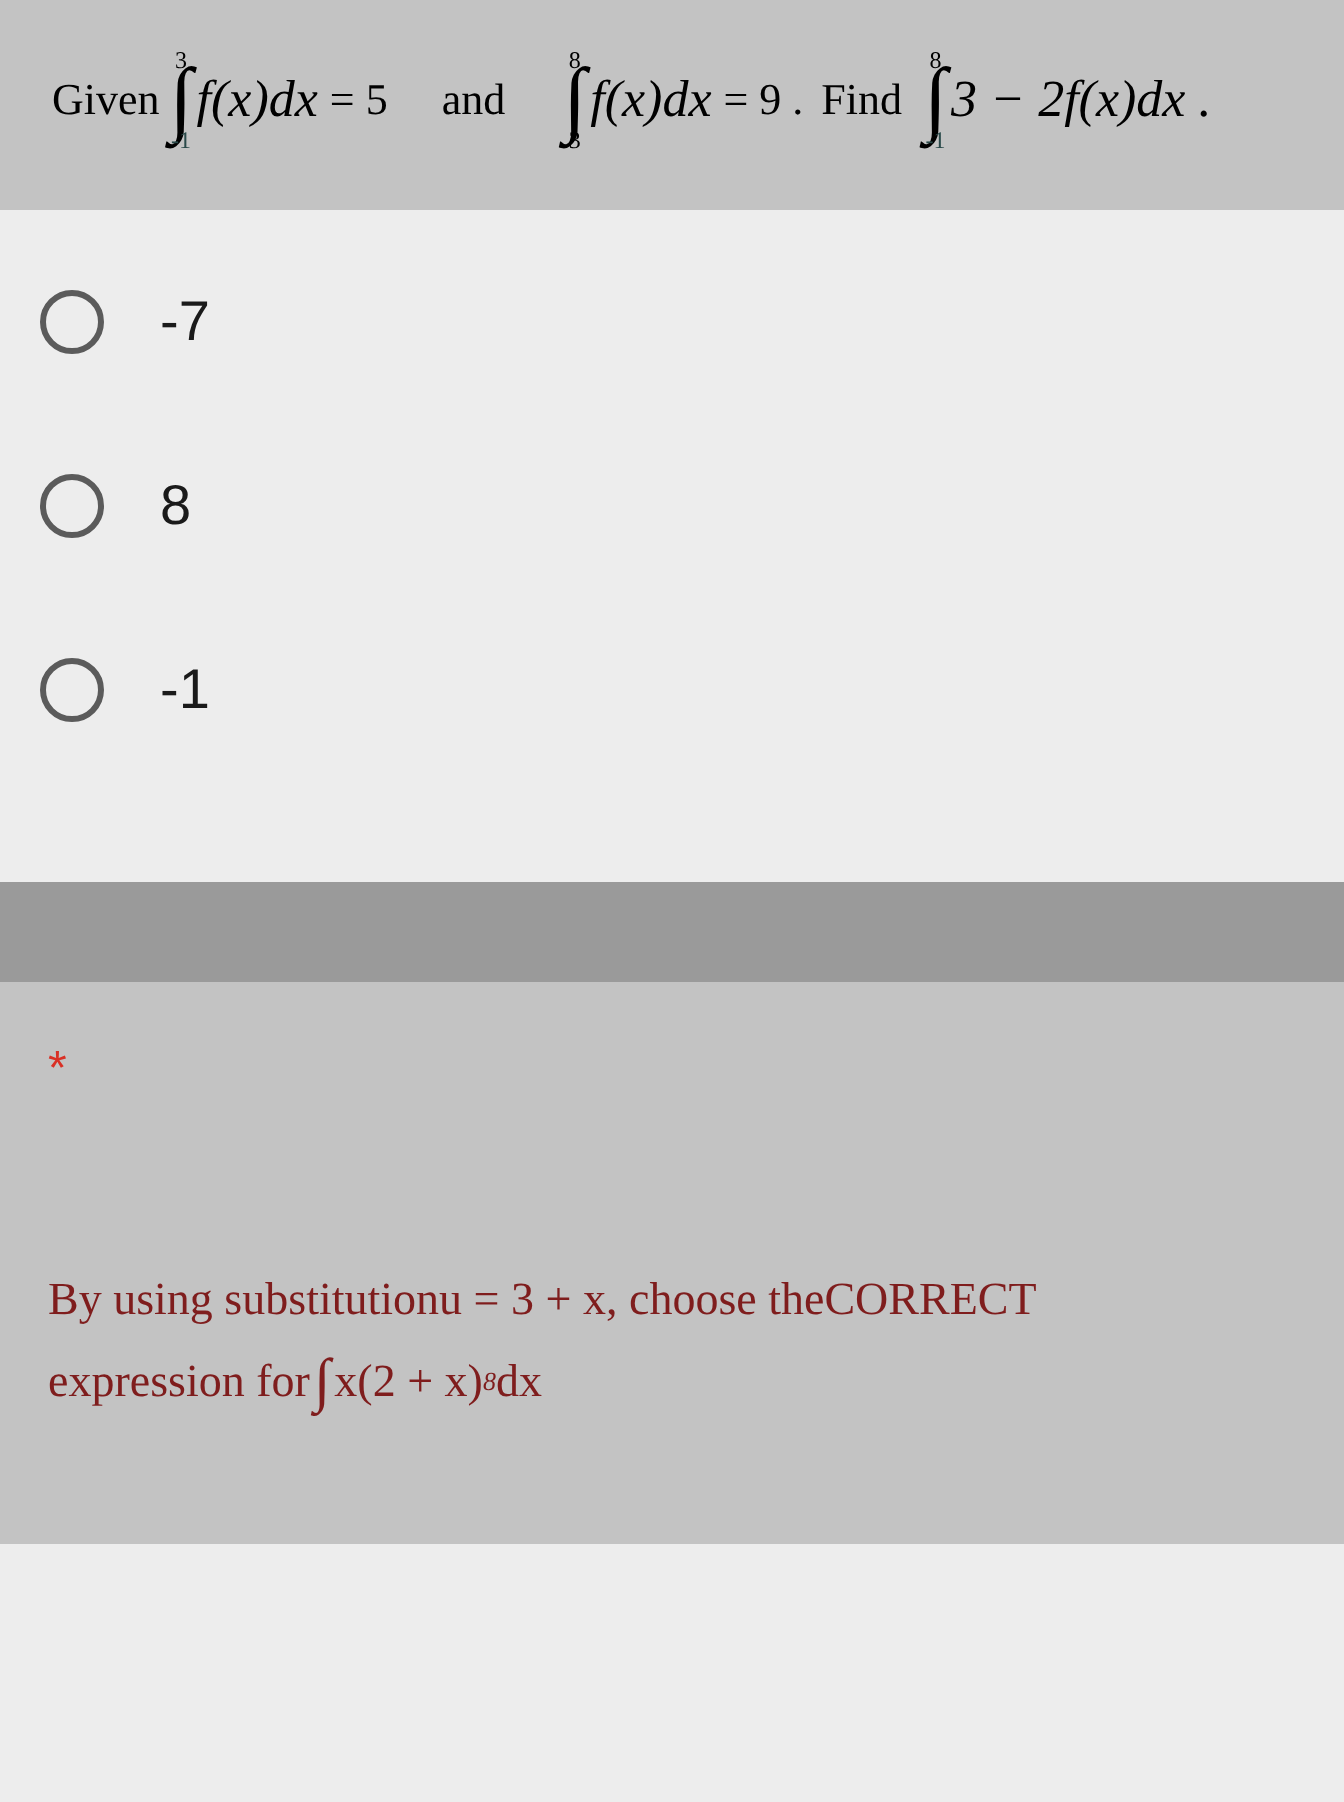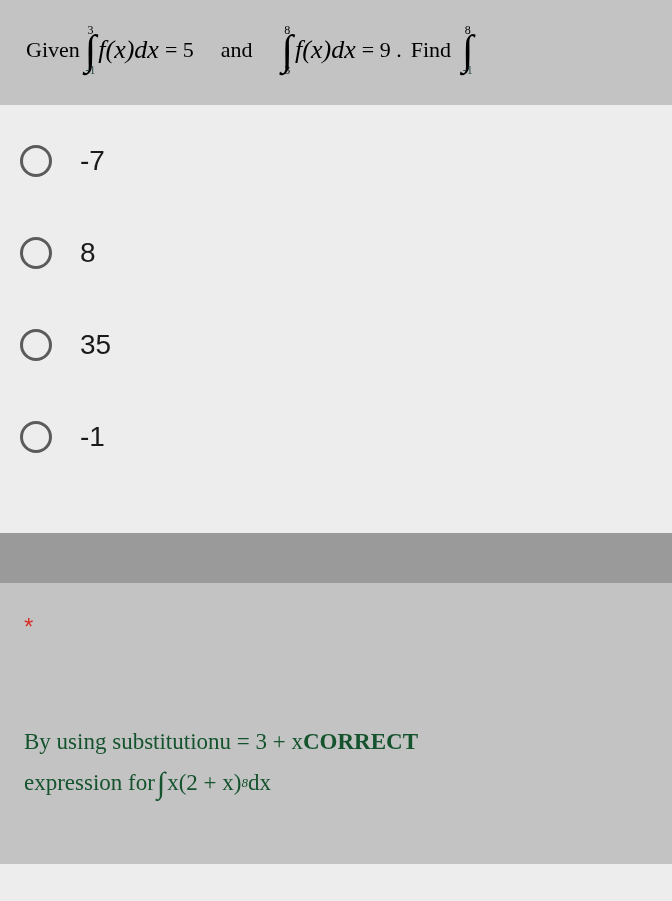--- a/index.html
+++ b/index.html
@@ -98,30 +98,30 @@
     }
     .required-star {
       color: #d93025;
       font-size: 24px;
       font-family: Arial, sans-serif;
       display: block;
       margin-bottom: 80px;
     }
     .q2-text {
       font-size: 23px;
-      color: #14532d;
+      color: #7f1d1d;
       line-height: 1.8;
     }
     .q2-line {
       display: flex;
       align-items: center;
       flex-wrap: wrap;
     }
     .bold {
-      font-weight: bold;
+      font-weight: normal;
     }
     .italic {
     }
     .sup-exp {
       font-size: 13px;
       vertical-align: super;
       font-style: italic;
     }
     .plain-int {
       font-size: 30px;
@@ -154,51 +154,49 @@
       <span class="integrand">f(x)dx</span>
       <span style="margin-left:6px;">= 9 .</span>
     </span>
     <span style="margin:17px 6px;">Find</span>
     <span class="math-segment">
       <span class="integral">
         <span class="integral-top">8</span>
         <span class="integral-symbol">∫</span>
         <span class="integral-bottom neg">-1</span>
       </span>
+      <span class="integrand">3 − 2f(x)dx .</span>
     </span>
   </div>
 </div>
 
 <div class="options-area">
   <div class="option">
     <div class="radio-circle"></div>
     <span class="option-label">-7</span>
   </div>
   <div class="option">
     <div class="radio-circle"></div>
     <span class="option-label">8</span>
-  </div>
-  <div class="option">
-    <div class="radio-circle"></div>
-    <span class="option-label">35</span>
   </div>
   <div class="option">
     <div class="radio-circle"></div>
     <span class="option-label">-1</span>
   </div>
 </div>
 
 <div class="divider"></div>
 
 <div class="question-block-2">
   <span class="required-star">*</span>
   <div class="q2-text">
     <div class="q2-line">
       <span>By using substitution </span>
       <span class="italic">u = 3 + x</span>
+      <span> , choose the </span>
       <span class="bold">CORRECT</span>
     </div>
     <div class="q2-line">
       <span>expression for </span>
       <span class="plain-int">∫</span>
       <span class="italic">x</span>
       <span>(2 + x)</span>
       <span class="sup-exp">8</span>
       <span class="italic"> dx</span>
     </div>

